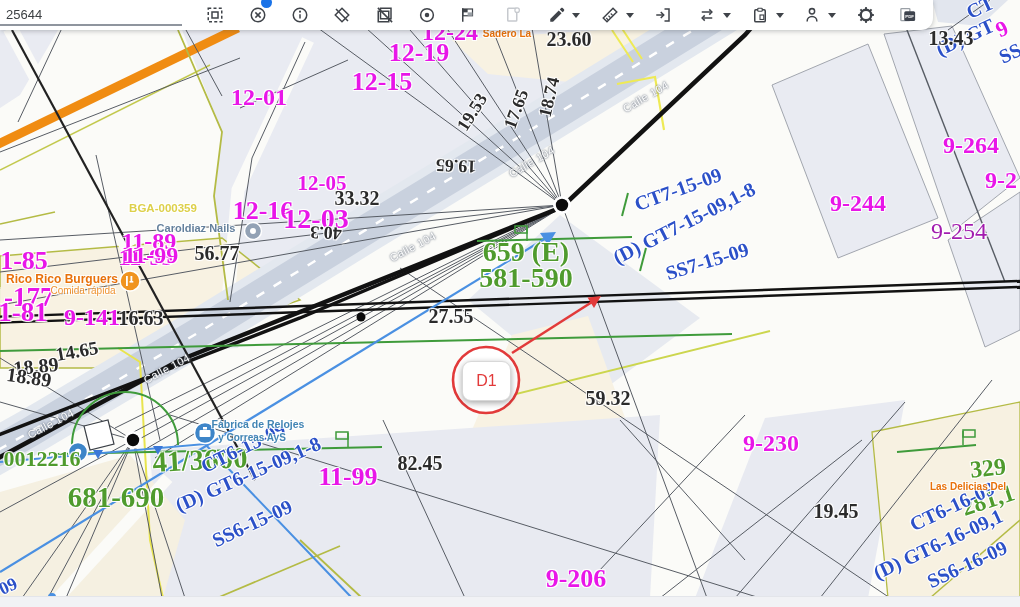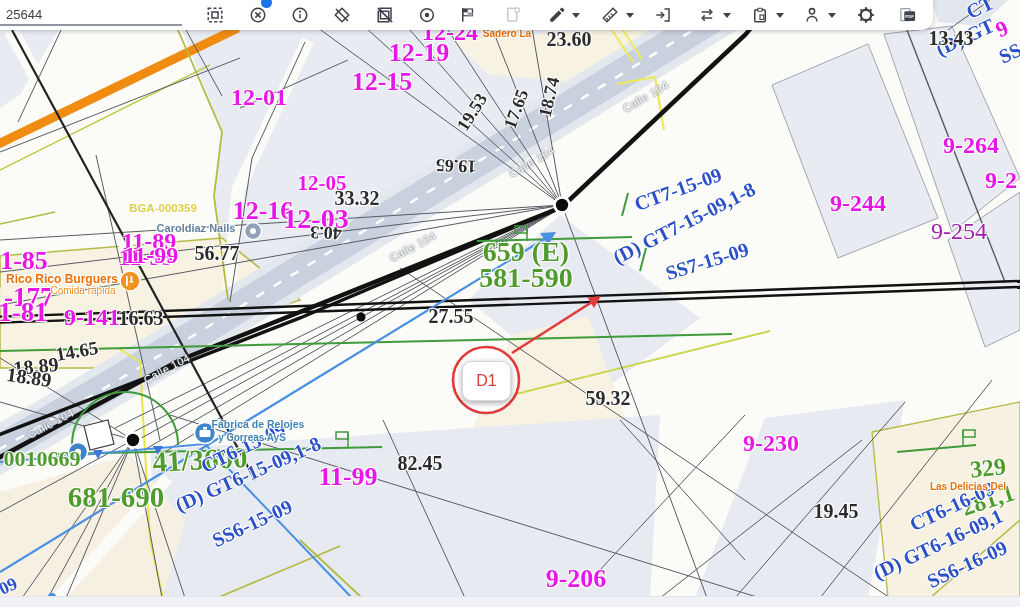--- a/index.html
+++ b/index.html
@@ -213,21 +213,21 @@
       <span class="maplabel halo" style="left: 348px; top: 477px; font-size: 26px; font-weight: 600; color: rgb(232, 22, 232); transform: translate(-50%, -50%) rotate(0deg);">11-99</span>
       <span class="maplabel halo" style="left: 858px; top: 203px; font-size: 24px; font-weight: 600; color: rgb(232, 22, 232); transform: translate(-50%, -50%) rotate(0deg);">9-244</span>
       <span class="maplabel halo" style="left: 971px; top: 145px; font-size: 24px; font-weight: 600; color: rgb(232, 22, 232); transform: translate(-50%, -50%) rotate(0deg);">9-264</span>
       <span class="maplabel halo" style="left: 959px; top: 231px; font-size: 24px; font-weight: 400; color: #a21caf; transform: translate(-50%, -50%) rotate(0deg);">9-254</span>
       <span class="maplabel halo" style="left: 1001px; top: 180px; font-size: 24px; font-weight: 600; color: rgb(232, 22, 232); transform: translate(-50%, -50%) rotate(0deg);">9-2</span>
       <span class="maplabel halo" style="left: 771px; top: 443px; font-size: 24px; font-weight: 600; color: rgb(232, 22, 232); transform: translate(-50%, -50%) rotate(0deg);">9-230</span>
       <span class="maplabel halo" style="left: 576px; top: 579px; font-size: 26px; font-weight: 600; color: rgb(232, 22, 232); transform: translate(-50%, -50%) rotate(0deg);">9-206</span>
       <span class="maplabel halo" style="left: 1002px; top: 29px; font-size: 22px; font-weight: 600; color: rgb(232, 22, 232); transform: translate(-50%, -50%) rotate(-25deg);">9</span>
       <span class="maplabel halo" style="left: 526px; top: 252px; font-size: 28px; font-weight: 600; color: rgb(79, 155, 45); transform: translate(-50%, -50%) rotate(0deg);">659 (E)</span>
       <span class="maplabel halo" style="left: 526px; top: 278px; font-size: 28px; font-weight: 600; color: rgb(79, 155, 45); transform: translate(-50%, -50%) rotate(0deg);">581-590</span>
-      <span class="maplabel halo" style="left: 42px; top: 459px; font-size: 22px; font-weight: 600; color: rgb(79, 155, 45); transform: translate(-50%, -50%) rotate(0deg);">0010669</span>
+      <span class="maplabel halo" style="left: 42px; top: 459px; font-size: 22px; font-weight: 600; color: rgb(79, 155, 45); transform: translate(-50%, -50%) rotate(0deg);">0012216</span>
       <span class="maplabel halo" style="left: 200px; top: 460px; font-size: 29px; font-weight: 600; color: rgb(79, 155, 45); transform: translate(-50%, -50%) rotate(-3deg);">41/3600</span>
       <span class="maplabel halo" style="left: 116px; top: 497px; font-size: 29px; font-weight: 600; color: rgb(79, 155, 45); transform: translate(-50%, -50%) rotate(0deg);">681-690</span>
       <span class="maplabel halo" style="left: 988px; top: 468px; font-size: 24px; font-weight: 600; color: rgb(79, 155, 45); transform: translate(-50%, -50%) rotate(-6deg);">329</span>
       <span class="maplabel halo" style="left: 988px; top: 500px; font-size: 24px; font-weight: 600; color: rgb(79, 155, 45); transform: translate(-50%, -50%) rotate(-18deg);">281,1</span>
       <span class="maplabel halo" style="left: 678px; top: 189px; font-size: 20px; font-weight: 600; color: rgb(43, 80, 200); transform: translate(-50%, -50%) rotate(-20deg);">CT7-15-09</span>
       <span class="maplabel halo" style="left: 684px; top: 223px; font-size: 20px; font-weight: 600; color: rgb(43, 80, 200); transform: translate(-50%, -50%) rotate(-27deg);">(D) GT7-15-09,1-8</span>
       <span class="maplabel halo" style="left: 707px; top: 261px; font-size: 20px; font-weight: 600; color: rgb(43, 80, 200); transform: translate(-50%, -50%) rotate(-17deg);">SS7-15-09</span>
       <span class="maplabel halo" style="left: 243px; top: 447px; font-size: 20px; font-weight: 600; color: rgb(43, 80, 200); transform: translate(-50%, -50%) rotate(-26deg);">CT6-15-09</span>
       <span class="maplabel halo" style="left: 248px; top: 474px; font-size: 20px; font-weight: 600; color: rgb(43, 80, 200); transform: translate(-50%, -50%) rotate(-24deg);">(D) GT6-15-09,1-8</span>
       <span class="maplabel halo" style="left: 252px; top: 523px; font-size: 20px; font-weight: 600; color: rgb(43, 80, 200); transform: translate(-50%, -50%) rotate(-25deg);">SS6-15-09</span>

